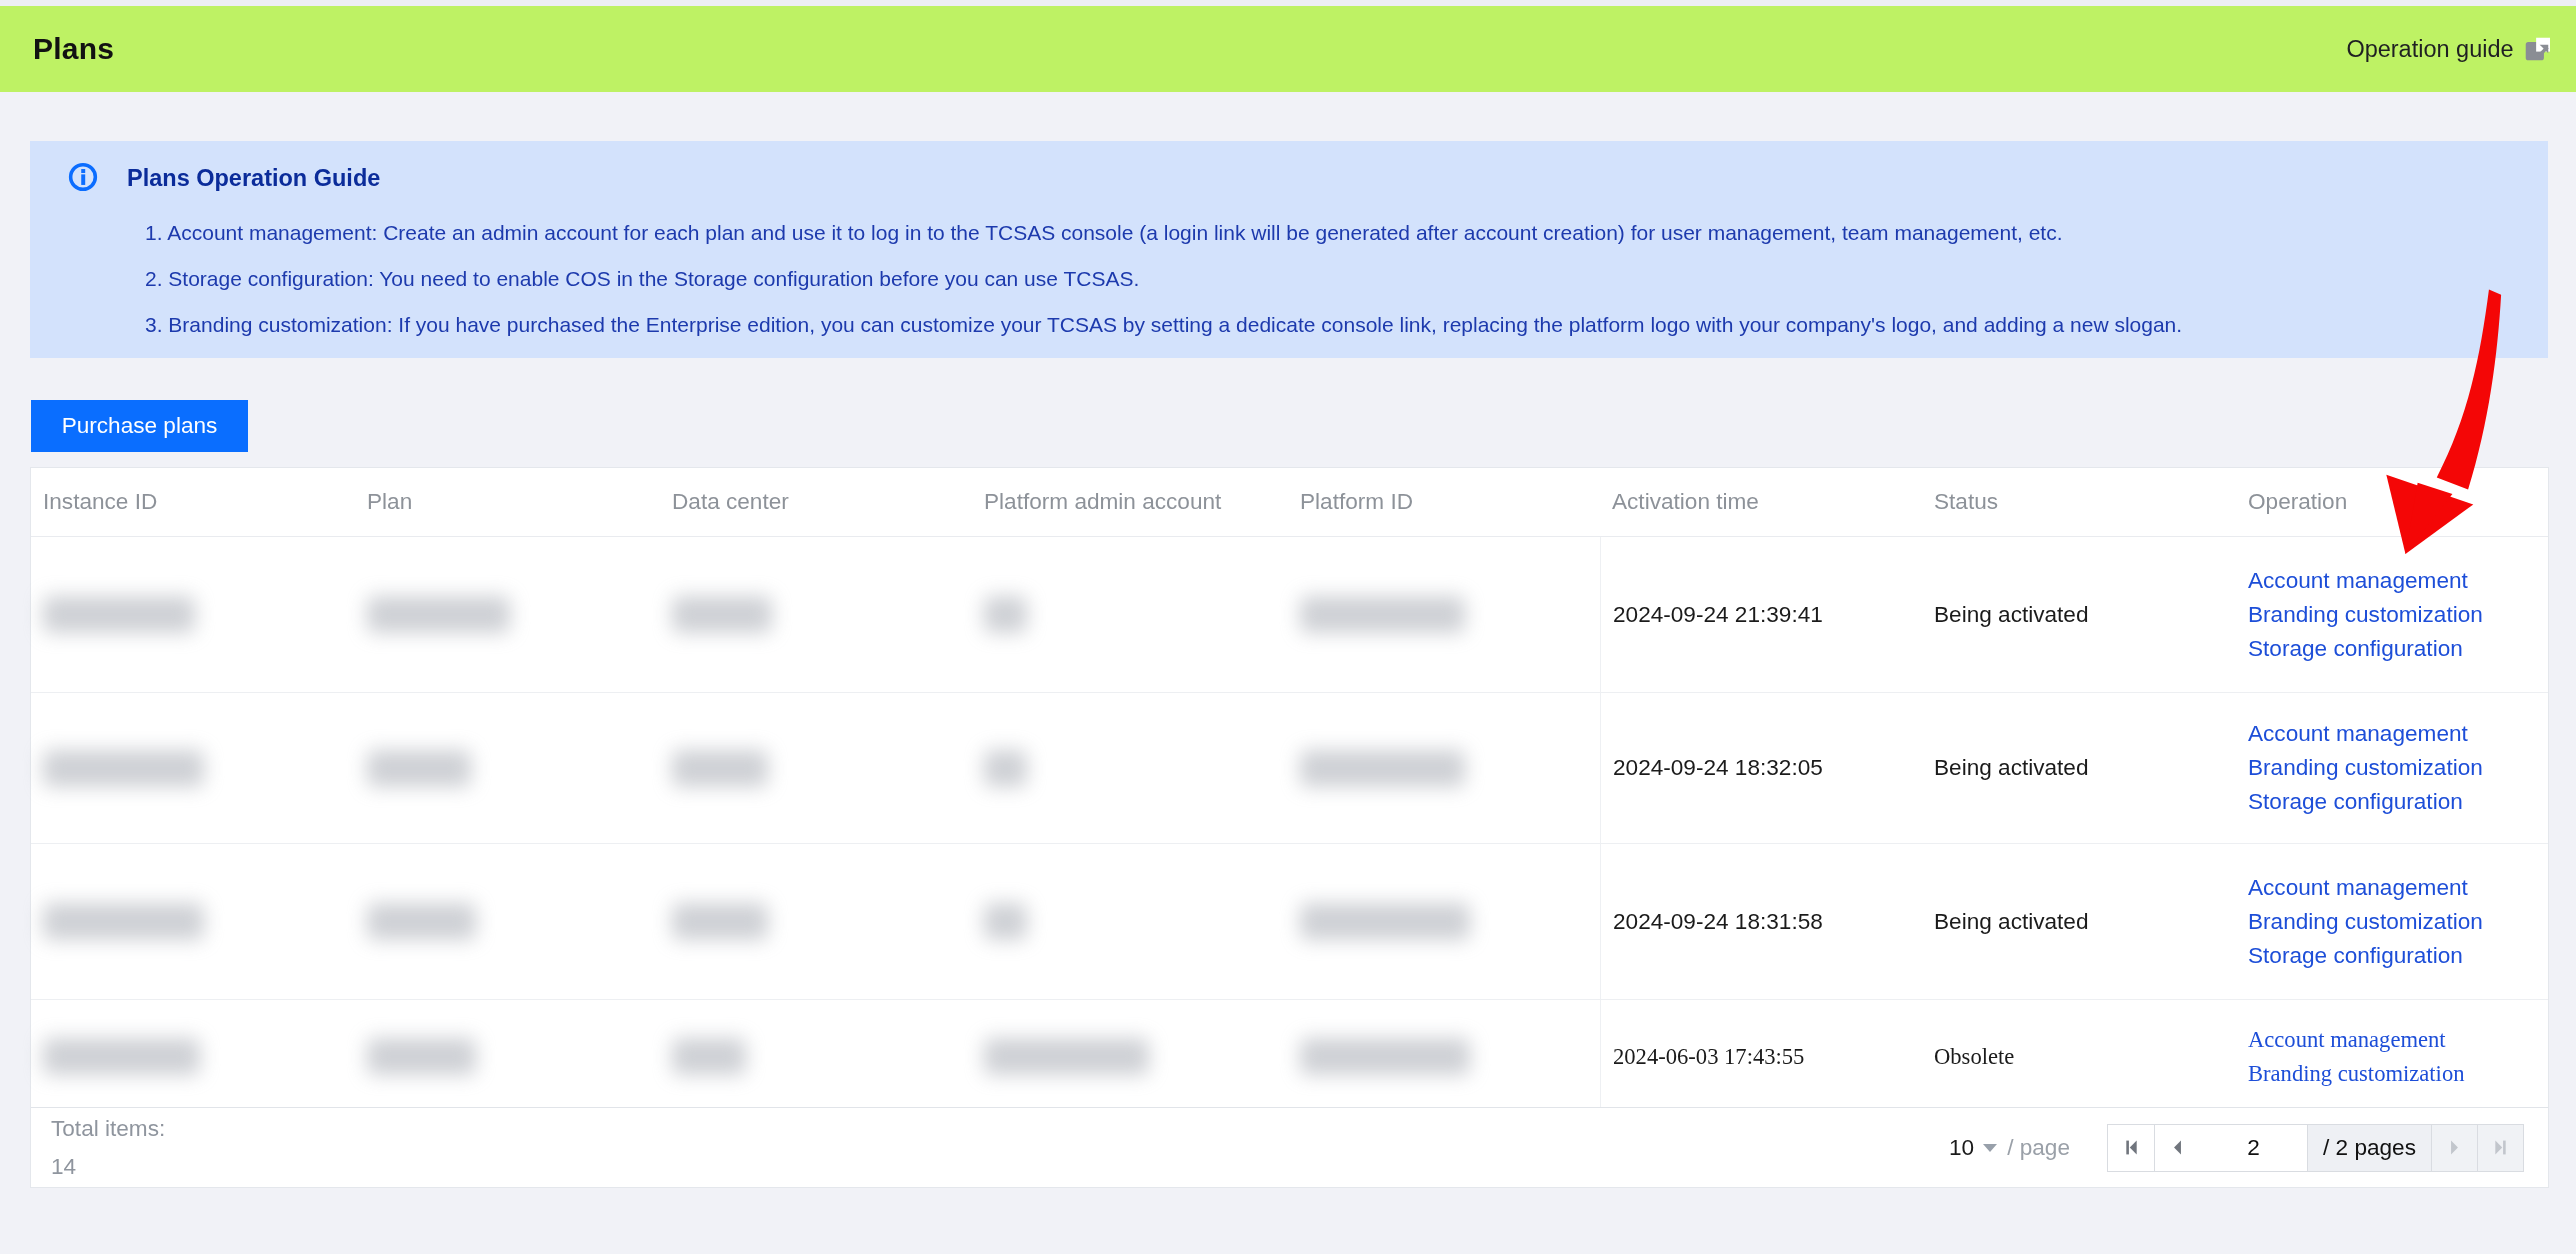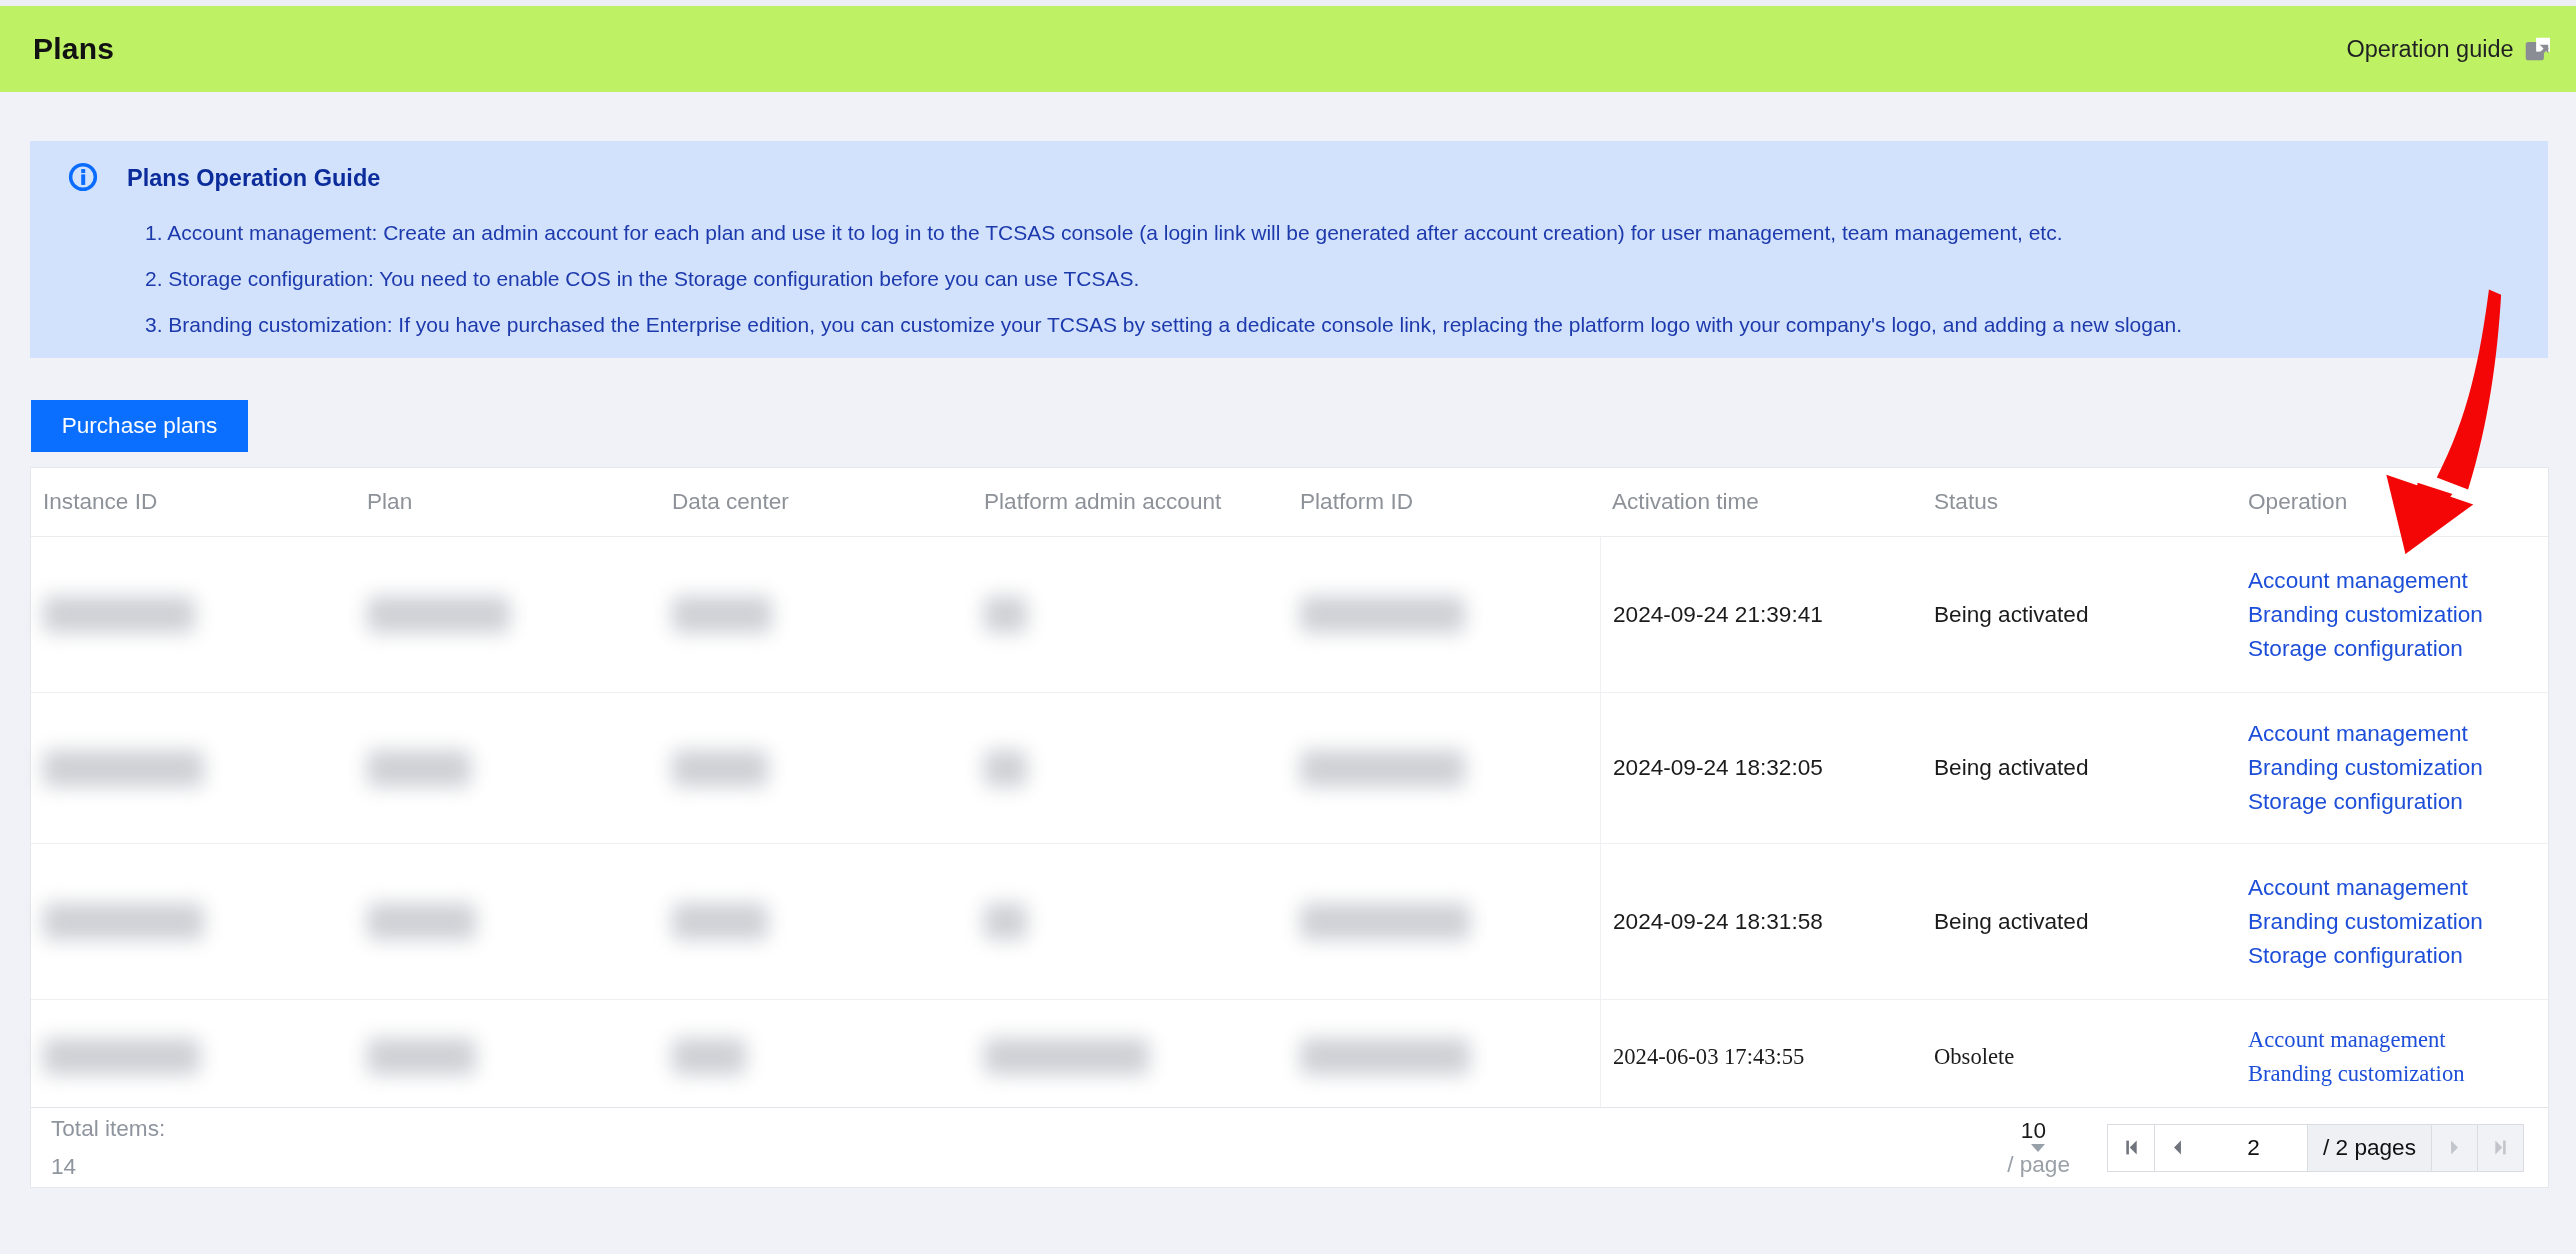--- a/index.html
+++ b/index.html
@@ -51,21 +51,21 @@
   .ops{display:flex;flex-direction:column;}
   .ops span{color:#1d4ed8;line-height:34px;cursor:pointer;}
   
   .pagefoot{
     position:absolute;left:0;right:0;bottom:0;height:80px;
     border-top:1.7px solid #e1e4e9;display:flex;align-items:center;
     padding:0 24px 0 20px;box-sizing:border-box;background:#fff;
   }
   .total-items{font-size:22.6px;color:#8f959e;display:flex;gap:12px;flex-direction:column;}
   .right-cluster{margin-left:auto;display:flex;align-items:center;}
-  .page-size{display:flex;align-items:center;font-size:22.6px;margin-right:37px;cursor:pointer;flex-direction:column;}
+  .page-size{display:flex;align-items:center;font-size:22.6px;margin-right:37px;cursor:pointer;}
   .page-size .num{color:#1a1a1a;}
   .caret-down{
     width:0;height:0;margin-left:8.7px;
     border-left:7px solid transparent;border-right:7px solid transparent;
     border-top:8.7px solid #98a0aa;
   }
   .per-page{color:#9aa0a8;margin-left:10.4px;}
   .pager{display:flex;height:46px;border:0.9px solid #d9dce1;box-sizing:content-box;}
   .pager > *{border-left:0.9px solid #d9dce1;display:flex;align-items:center;justify-content:center;box-sizing:border-box;}
   .pager > *:first-child{border-left:none;}

